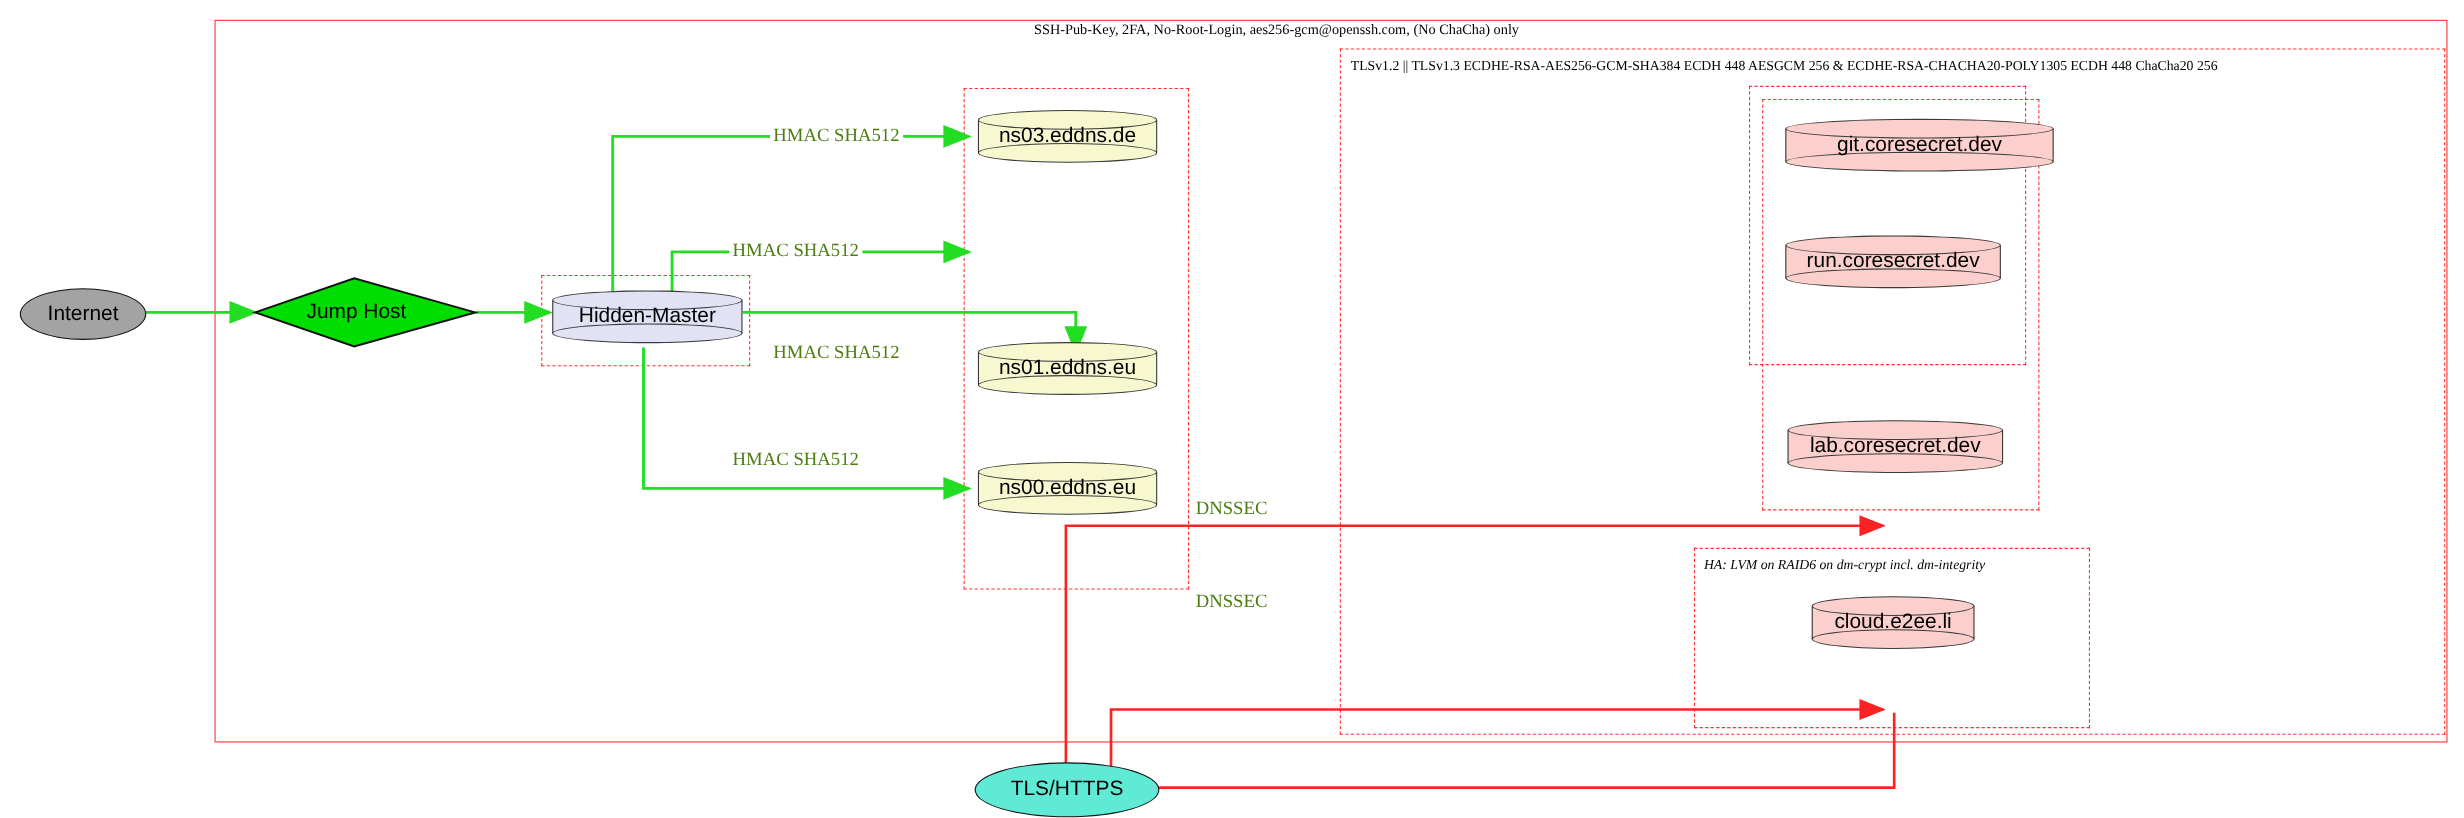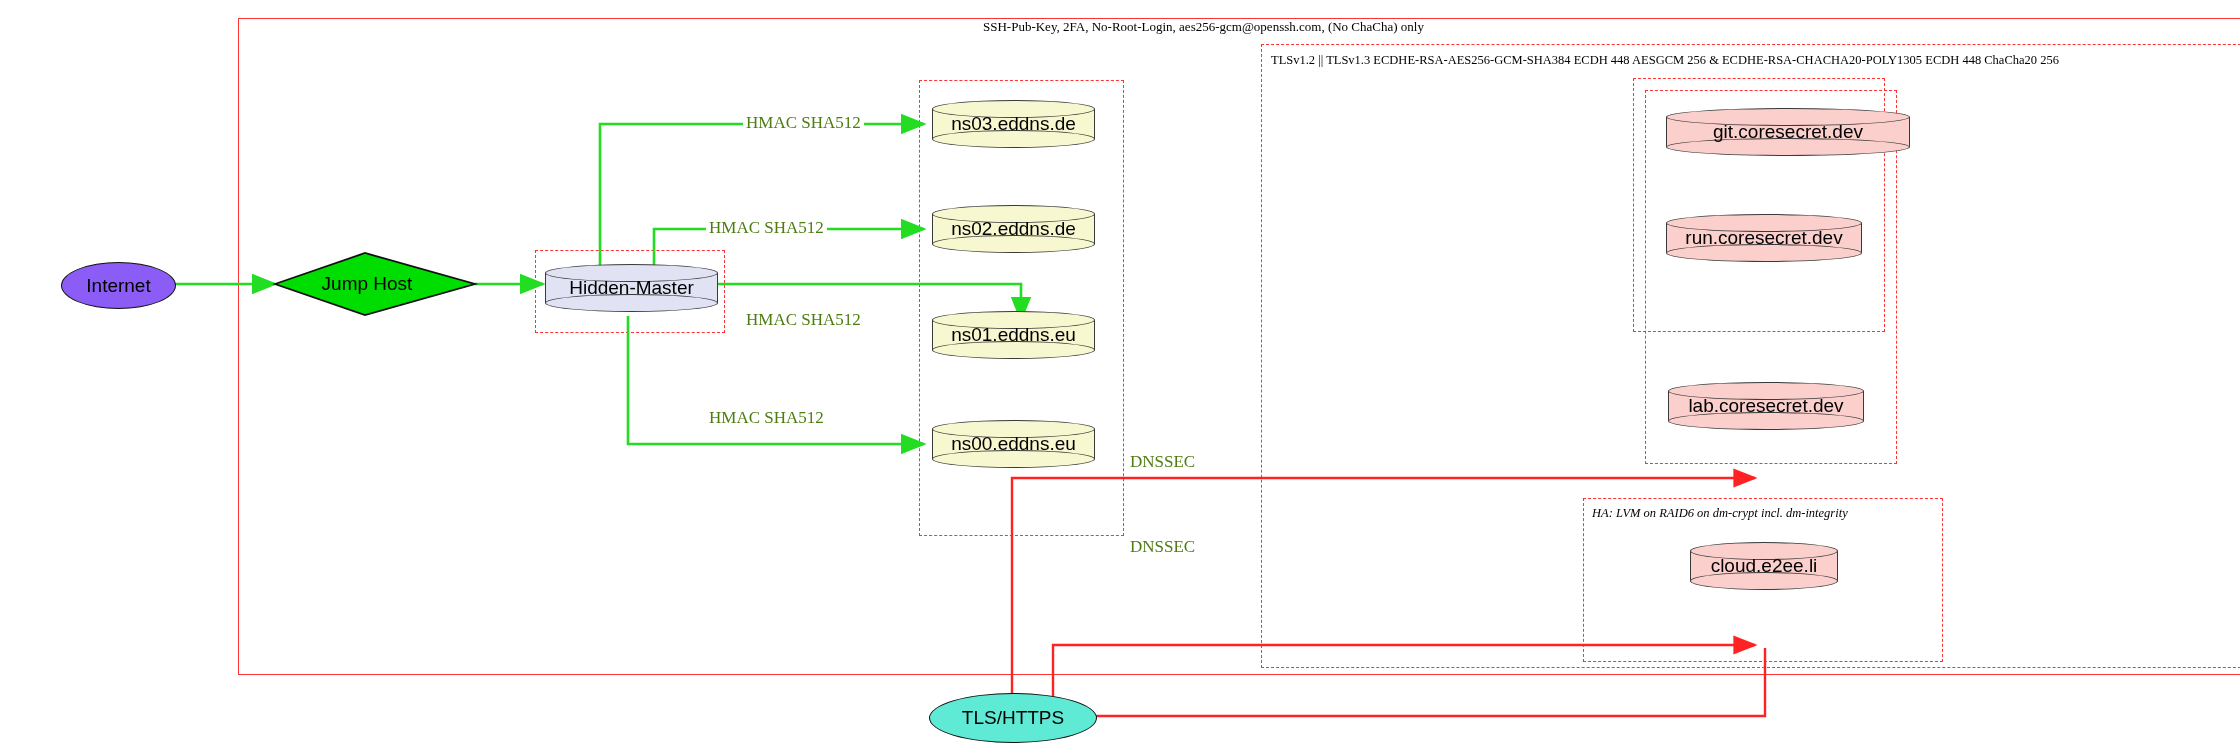--- a/index.html
+++ b/index.html
@@ -1,18 +1,18 @@
 <!DOCTYPE html>
 <html><head>
 <meta charset="utf-8">
 <style>
   html,body{margin:0;padding:0;background:#ffffff;}
   body{width:2240px;height:744px;position:relative;overflow:hidden;
        font-family:"Liberation Sans",sans-serif;}
-  #stage{position:absolute;left:0;top:0;width:1844px;height:744px;margin-left:43px;}
+  #stage{position:absolute;left:0;top:0;width:1844px;height:744px;}
   svg.layer{position:absolute;left:0;top:0;width:2240px;height:744px;overflow:visible;}
   .lbl{position:absolute;white-space:nowrap;}
   .sans{font-family:"Liberation Sans",sans-serif;}
   .cluster-note{font-family:"Liberation Serif",serif;font-size:13px;color:#000;}
   .edge-label{font-family:"Liberation Serif",serif;font-size:17px;color:#4d7c0f;}
   .cyl{position:absolute;}
   .cyl .body{position:absolute;left:0;right:0;top:9px;bottom:9px;
              border-left:1.6px solid #3a3a3a;border-right:1.6px solid #3a3a3a;}
   .cyl .top{position:absolute;left:0;right:0;top:0;height:18px;border-radius:50%;
             border:1.6px solid #3a3a3a;box-sizing:border-box;}
@@ -81,21 +81,21 @@
     <g stroke="#ff2222" stroke-width="2.4" fill="none">
 
       <path d="M969,716 L969,478 L1712,478" marker-end="url(#ra)"></path>
 
       <path d="M1010,700 L1010,645 L1712,645" marker-end="url(#ra)"></path>
 
       <path d="M1052,716 L1722,716 L1722,648"></path>
     </g>
   </svg>
 
-  <div class="ell" style="left:18px;top:262px;width:113px;height:45px;background:#8b5cf6;">
+  <div class="ell" style="left:18px;top:262px;width:113px;height:45px;background:#a3a3a3;">
     <span>Internet</span>
   </div>
 
   <svg class="layer">
     <polygon points="232,284 322,253 432,284 322,315" fill="#00dd00" stroke="#111" stroke-width="1.8"></polygon>
   </svg>
   <div class="lbl sans" style="left:264px;top:273px;width:120px;text-align:center;font-size:19px;">
     <span>Jump Host</span>
   </div>
 
@@ -106,26 +106,20 @@
     <div class="txt">Hidden-Master</div>
   </div>
 
   <div class="cyl" style="left:889px;top:100px;width:163px;height:48px;">
     <div class="body" style="background:#f8f8d0;"></div>
     <div class="bot" style="background:#f8f8d0;"></div>
     <div class="top" style="background:#f8f8d0;"></div>
     <div class="txt">ns03.eddns.de</div>
   </div>
 
-  <div class="cyl" style="left:889px;top:205px;width:163px;height:48px;">
-    <div class="body" style="background:#f8f8d0;"></div>
-    <div class="bot" style="background:#f8f8d0;"></div>
-    <div class="top" style="background:#f8f8d0;"></div>
-    <div class="txt">ns02.eddns.de</div>
-  </div>
 
   <div class="cyl" style="left:889px;top:311px;width:163px;height:48px;">
     <div class="body" style="background:#f8f8d0;"></div>
     <div class="bot" style="background:#f8f8d0;"></div>
     <div class="top" style="background:#f8f8d0;"></div>
     <div class="txt">ns01.eddns.eu</div>
   </div>
 
   <div class="cyl" style="left:889px;top:420px;width:163px;height:48px;">
     <div class="body" style="background:#f8f8d0;"></div>

